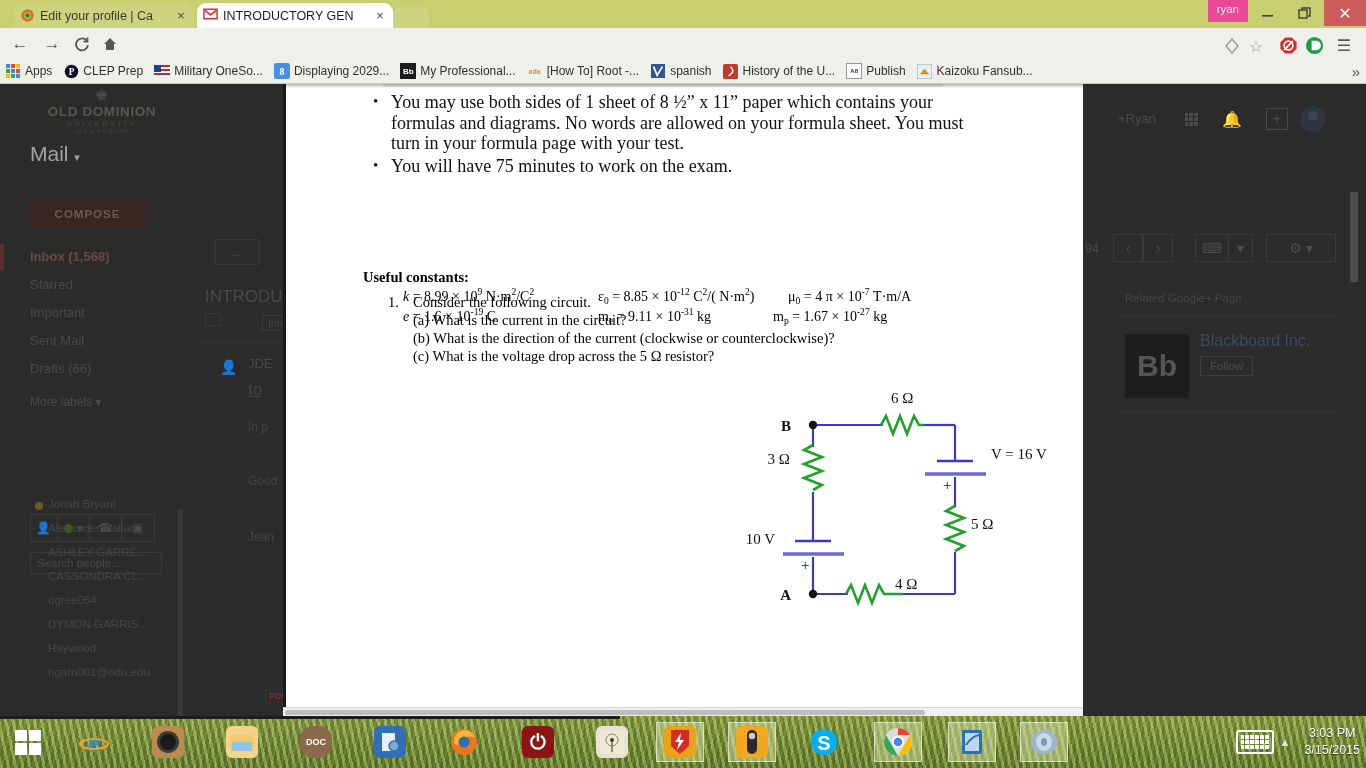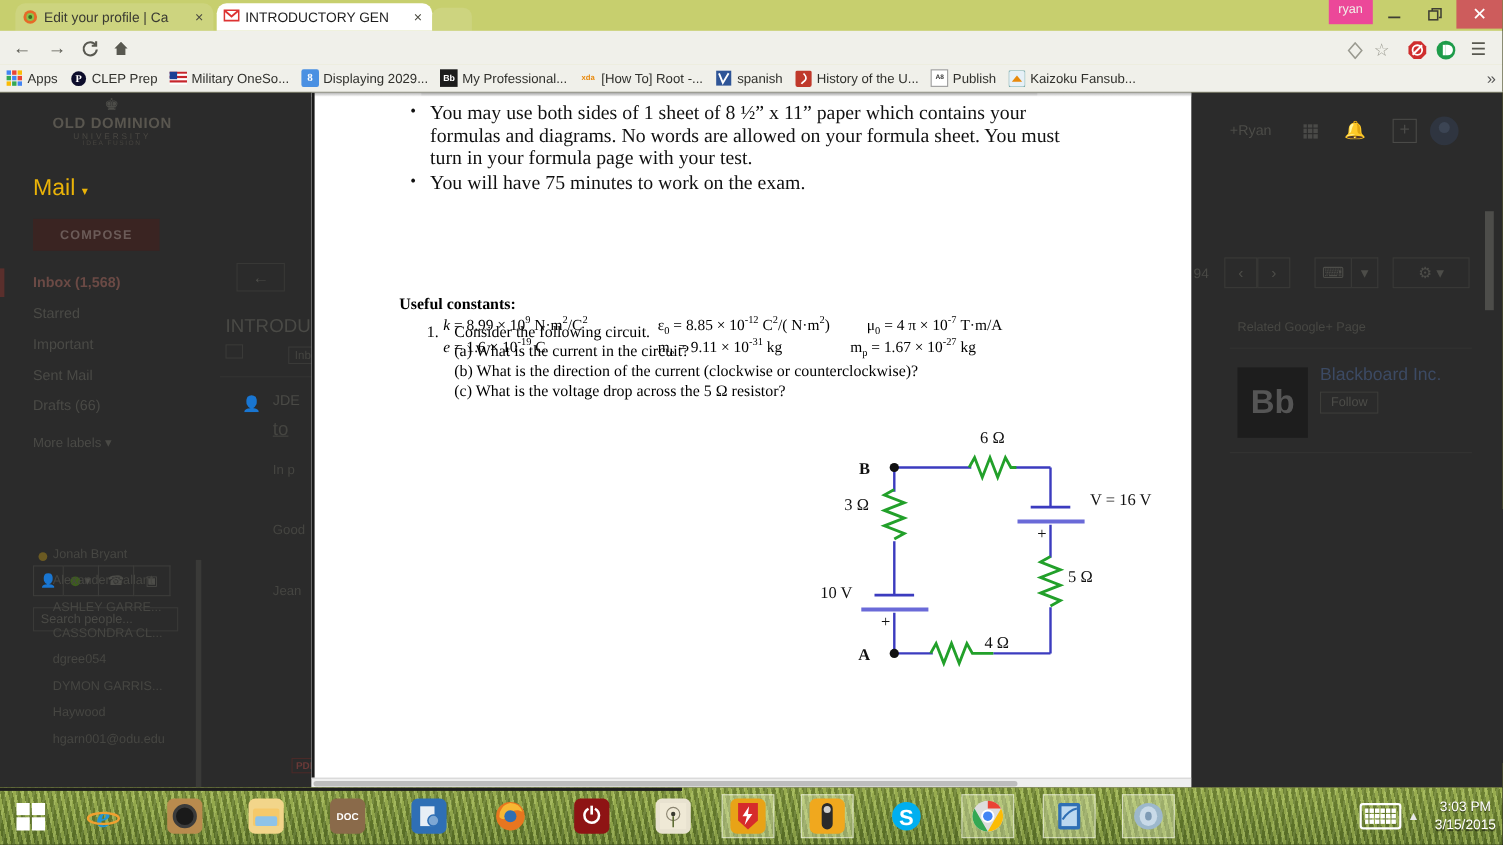--- a/index.html
+++ b/index.html
@@ -65,21 +65,21 @@
   
   #viewport { position:absolute; left:0; top:84px; width:1366px; height:632px; background:#2b2b2b; overflow:hidden; }
 
   
   .gm { position:absolute; color:#5a5a56; }
   .gm-logo { left:28px; top:2px; width:148px; text-align:center; }
   .gm-crown { font-size:15px; color:#4d4d49; letter-spacing:1px; }
   .gm-odu  { font-size:13.5px; color:#59564f; letter-spacing:0.6px; font-weight:bold; }
   .gm-univ { font-size:7.5px; color:#4a4843; letter-spacing:2.6px; }
   .gm-idea { font-size:6px; color:#46443f; letter-spacing:1.4px; }
-  .gm-mail { left:30px; top:75px; font-size:21px; color:#eab308; }
+  .gm-mail { left:30px; top:58px; font-size:21px; color:#a3a3a3; }
   .gm-compose { left:30px; top:115px; width:115px; height:29px; background:#3a2422;
                 color:#6b5b58; font-size:11.5px; font-weight:bold; letter-spacing:1px;
                 display:flex; align-items:center; justify-content:center; }
   .gm-navitem { left:30px; font-size:13px; color:#4a4a46; }
   .gm-navitem.sel { color:#6b4a45; font-weight:bold; }
   .gm-selbar { left:0; width:4px; height:26px; background:#5a2f2c; }
   .gm-people-btns { left:30px; top:430px; width:125px; height:28px; display:flex; }
   .gm-pb { border:1px solid #3c3c3a; flex:none; height:28px; display:flex; align-items:center;
            justify-content:center; color:#4d4d49; font-size:12px; }
   .gm-search { left:30px; top:468px; width:132px; height:22px; border:1px solid #3a3a38;
@@ -569,21 +569,21 @@
   </div>
   <div class="tbi" style="left:218px;">
     <span class="tb-ico" style="background:#f2d58a;">
       <svg width="26" height="22" viewBox="0 0 26 22">
           <rect x="1" y="4" width="24" height="16" rx="2" fill="#f5c96a"></rect>
           <rect x="3" y="11" width="20" height="9" rx="2" fill="#8ec3e8"></rect>
         </svg>
     </span>
   </div>
   <div class="tbi" style="left:292px;">
-    <span class="tb-ico" style="background:#8a6a4a; font-size:9px;">
+    <span class="tb-ico" style="background:#8a6a4a; font-size:9px;border-radius:13px;">
       <span>DOC</span>
     </span>
   </div>
   <div class="tbi" style="left:366px;">
     <span class="tb-ico" style="background:#2f6fb5;">
       <svg width="22" height="22" viewBox="0 0 22 22">
           <rect x="3" y="2" width="13" height="18" fill="#e8eef5"></rect>
           <circle cx="15" cy="15" r="5" fill="#7ea8d4" stroke="#2f6fb5" stroke-width="1.4"></circle>
         </svg>
     </span>

